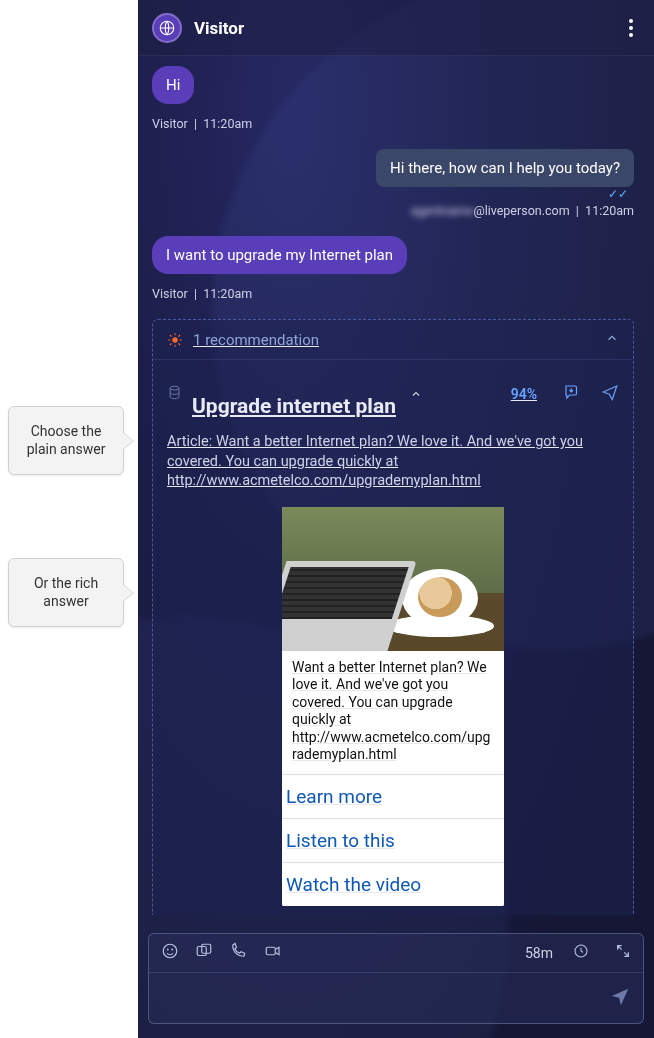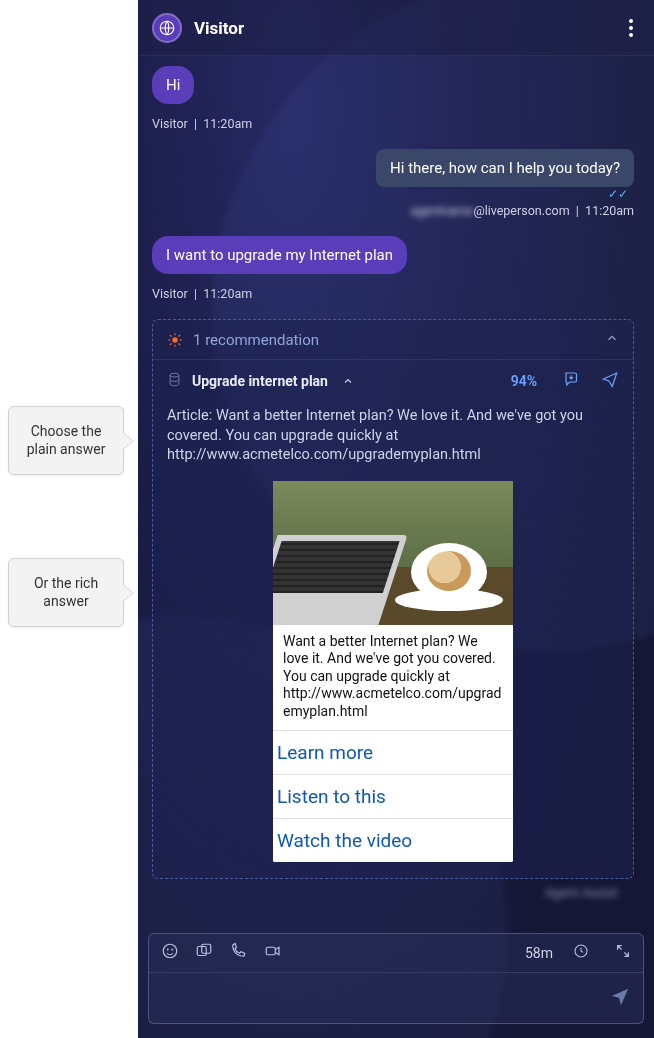--- a/index.html
+++ b/index.html
@@ -117,20 +117,21 @@
   .blur { filter: blur(3px); display:inline-block; }
   .gap { height: 18px; }
 
   
   .reco-panel {
     margin-top: 18px;
     border: 1px dashed #4a5aa0;
     border-radius: 6px;
     background: rgba(30,35,80,0.55);
     padding: 0;
+    text-decoration: underline;
   }
   .reco-head {
     display: flex;
     align-items: center;
     padding: 10px 14px;
     gap: 10px;
     border-bottom: 1px solid rgba(80,90,160,0.3);
   }
   .reco-icon {
     width: 16px; height: 16px;
@@ -139,36 +140,36 @@
   .reco-title { color: #8fa4d8; font-size: 15px; flex:1; }
   .reco-caret { color: #8fa4d8; cursor:pointer; }
 
   .reco-item {
     padding: 10px 14px 16px 14px;
   }
   .reco-item-head {
     display: flex; align-items: center; gap: 10px;
   }
   .db-icon { color: #6b7aa8; }
-  .item-title { font-weight: 700; color: #e8eaf5; font-size: 14px; flex: 0 0 auto; }
+  .item-title { font-weight: 700; color: #e8eaf5; font-size: 21px; flex: 0 0 auto; margin-top: 24px; }
   .item-caret { color:#cfd0e6; cursor:pointer; margin-left:4px;}
   .item-spacer { flex:1; }
   .pct { color:#6aa3ff; font-size:14px; font-weight:600; margin-right:6px; }
   .action-icon { color:#6aa3ff; cursor:pointer; margin-left:10px; }
 
   .article-text {
     margin-top: 14px;
     color: #cfd3e8;
     font-size: 14.5px;
     line-height: 1.35;
   }
 
   
   .rich-card {
-    width: 240px;
+    width: 222px;
     margin: 16px auto 0 auto;
     background: #fff;
     color: #222;
     border-radius: 2px;
     overflow: hidden;
   }
   .card-img {
     height: 144px;
     position: relative;
     background: linear-gradient(#7a8a5a, #4a5a3a);

